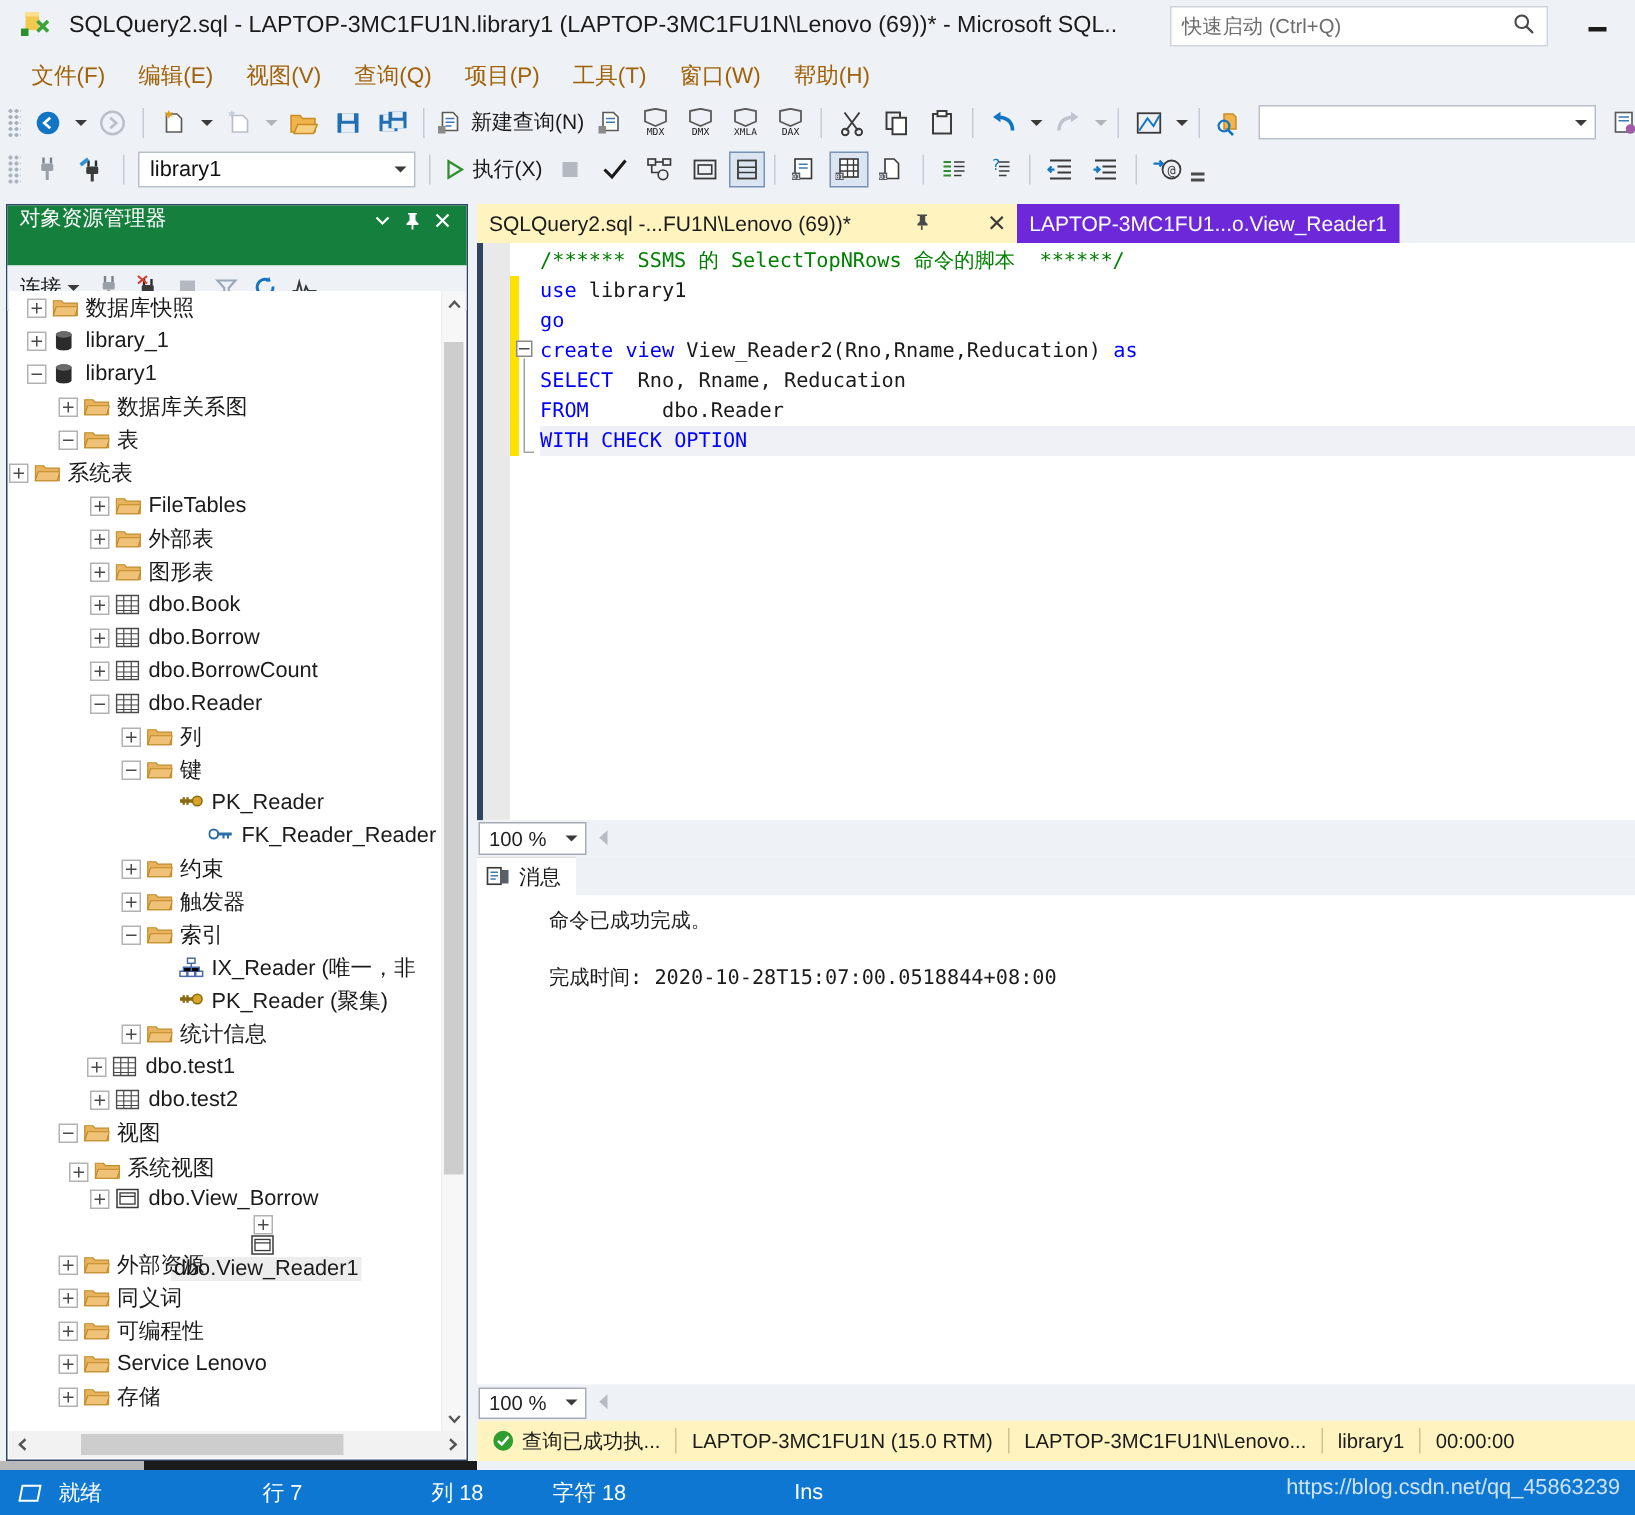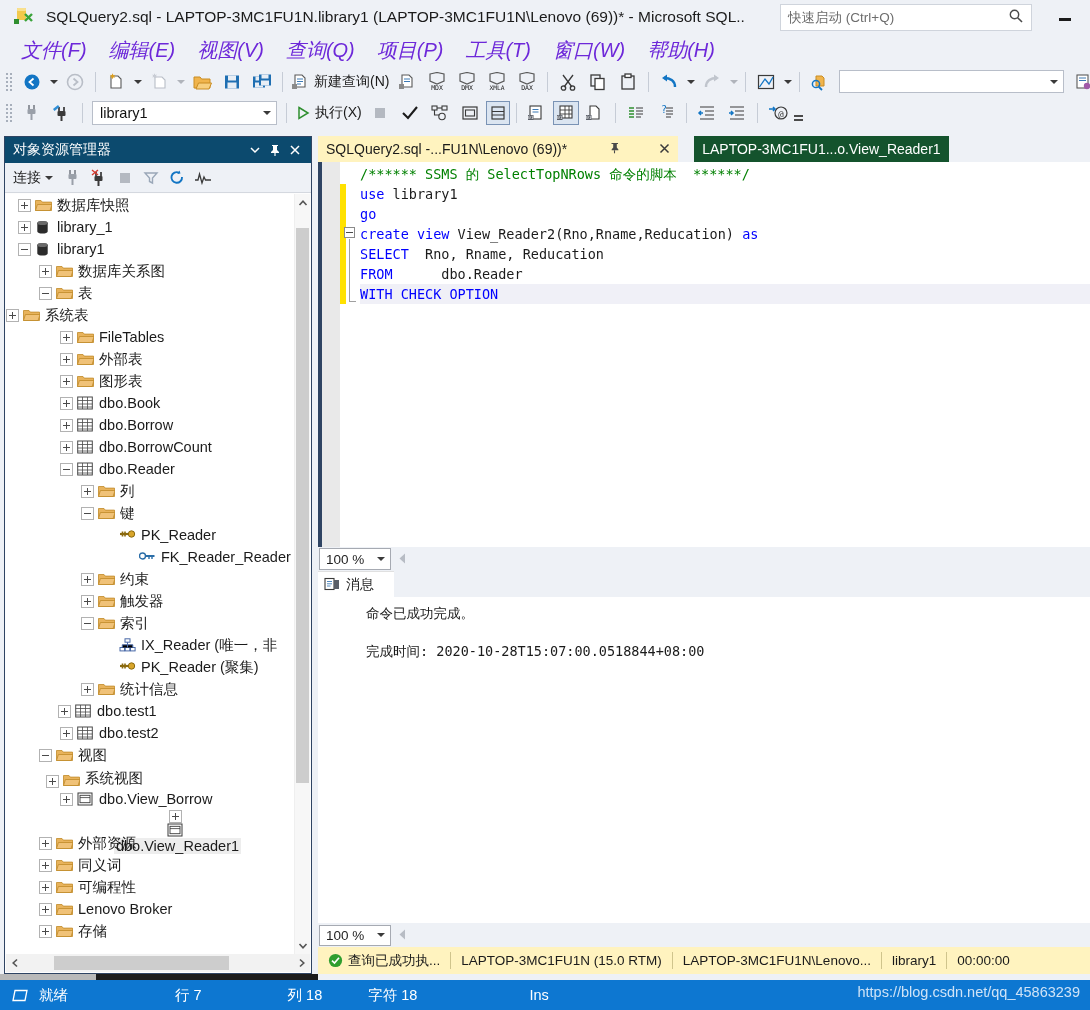--- a/index.html
+++ b/index.html
@@ -38,21 +38,21 @@
   }
   .min-btn i { display:block; width:12px; height:3px; background:#1b1b1b; }
 
   
   .menubar {
     position:absolute; left:0; top:36px; width:1090px; height:28px;
     background:#eef1f6; display:flex; align-items:center; padding-left:10px;
     box-sizing:border-box;
   }
   .menubar .mi {
-    font-size:20px; color:#6d28d9; padding:3px 11px; white-space:nowrap; cursor:default;font-style:italic;
+    font-size:15px; color:#a16207; padding:3px 11px; white-space:nowrap; cursor:default;
   }
 
   
   .toolbar {
     position:absolute; left:0; width:1090px; height:31px;
     background:#eef1f6; display:flex; align-items:center;
     box-sizing:border-box;
   }
   .toolbar1 { top:66px; }
   .toolbar2 { top:97px; }
@@ -80,21 +80,21 @@
   .tb-overflow { width:12px; height:22px; display:flex;align-items:flex-end;justify-content:center; flex:0 0 auto;}
   .tb-overflow i{display:block;width:9px;height:0;border-top:2px solid #4a4a4a;border-bottom:2px solid #4a4a4a;height:2px;margin-bottom:3px;}
 
   
   .oe {
     position:absolute; left:4px; top:136px; width:308px; height:838px;
     background:#fdfdfd; box-sizing:border-box;
     border:1px solid #2f4463;
   }
   .oe-header {
-    height:26px; background:#0c4a6e; display:flex; align-items:center; color:#fff;
+    height:40px; background:#15803d; display:flex; color:#fff;
   }
   .oe-header .t { font-size:14px; margin-left:8px; flex:1; white-space:nowrap;}
   .oe-hbtn { width:20px;height:20px;display:flex;align-items:center;justify-content:center;cursor:default;}
   .oe-toolbar {
     height:30px; background:#eef1f6; display:flex; align-items:center; border-bottom:1px solid #d4d8df;
     padding-left:8px; box-sizing:border-box;
   }
   .oe-toolbar .connect { font-size:14px; color:#1b1b1b; white-space:nowrap;}
   .oe-tbtn { width:24px;height:22px;display:flex;align-items:center;justify-content:center;margin-left:2px;cursor:default;}
   .tree-wrap {
@@ -128,21 +128,21 @@
   
   .tabstrip {
     position:absolute; left:318px; top:136px; width:772px; height:26px;
     background:#eef1f6; display:flex; align-items:stretch;
   }
   .tab {
     display:flex; align-items:center; padding:0 8px; white-space:nowrap; cursor:default;
     font-size:14px;
   }
   .tab.active { background:#fff3bf; color:#1b1b1b;gap:32px; }
-  .tab.inactive { background:#14532d; color:#fff;margin-left:16px; }
+  .tab.inactive { background:#6d28d9; color:#fff; }
   .tab .pin { margin-left:10px; }
   .tab .cls { margin-left:7px; font-size:14px; }
 
   .editor {
     position:absolute; left:318px; top:162px; width:772px; height:385px;
     background:#fff; overflow:hidden;
   }
   .ed-indicator { position:absolute; left:0; top:0; width:16px; height:100%; background:#e9e9e9;}
   .ed-changebar { position:absolute; left:16px; top:20px; width:6px; height:100px; background:#ffe100;}
   .ed-selbar { position:absolute; left:0; top:0; width:4px; height:100%; background:#2f4463;}
@@ -175,21 +175,21 @@
     display:flex; align-items:center; margin-left:1px;
   }
   .zoomcombo .zv { font-size:13.5px; margin-left:6px; flex:1; }
   .zoom-left { margin-left:7px; }
 
   .results {
     position:absolute; left:318px; top:571px; width:772px; height:352px; background:#fff;
   }
   .res-tabs { height:26px; display:flex; align-items:flex-end; background:#eef1f6;}
   .res-tab {
-    height:25px; display:flex; align-items:center; padding:0 20px 0 6px; background:#fff;
+    height:25px; display:flex; align-items:center; padding:0 10px 0 6px; background:#fff;
     font-size:14px; color:#1b1b1b; border-top:1px solid #e0e0e0; cursor:default;
   }
   .res-body { position:absolute; left:0; top:26px; right:0; bottom:0; background:#fff; }
   .msg {
     font-family:"DejaVu Sans Mono","Liberation Mono",monospace;
     font-size:13.5px; color:#1b1b1b; margin-left:48px;
   }
   .msg.m1 { margin-top:8px; }
   .msg.m2 { margin-top:20px; }
 
@@ -877,21 +877,21 @@
                 <path d="M0.5 12.5 l1.9 -6 h14.6 l-1.9 6 z" fill="#f0c278" stroke="#c08a28" stroke-width="0.8"></path>
               </svg></span>
             <span class="nlabel">可编程性</span>
           </div>
           <div class="node" style="padding-left: 33px;">
             <span class="exp plus"></span>
             <span class="nicon"><svg width="17" height="14" viewBox="0 0 17 14">
                 <path d="M0.5 2.5 h5.5 l1.3 1.6 h9.2 v8.4 h-16 z" fill="#e8b35c" stroke="#c08a28" stroke-width="0.8"></path>
                 <path d="M0.5 12.5 l1.9 -6 h14.6 l-1.9 6 z" fill="#f0c278" stroke="#c08a28" stroke-width="0.8"></path>
               </svg></span>
-            <span class="nlabel">Lenovo Broker</span>
+            <span class="nlabel">Service Lenovo</span>
           </div>
           <div class="node" style="padding-left: 33px;">
             <span class="exp plus"></span>
             <span class="nicon"><svg width="17" height="14" viewBox="0 0 17 14">
                 <path d="M0.5 2.5 h5.5 l1.3 1.6 h9.2 v8.4 h-16 z" fill="#e8b35c" stroke="#c08a28" stroke-width="0.8"></path>
                 <path d="M0.5 12.5 l1.9 -6 h14.6 l-1.9 6 z" fill="#f0c278" stroke="#c08a28" stroke-width="0.8"></path>
               </svg></span>
             <span class="nlabel">存储</span>
           </div>
         </div>

